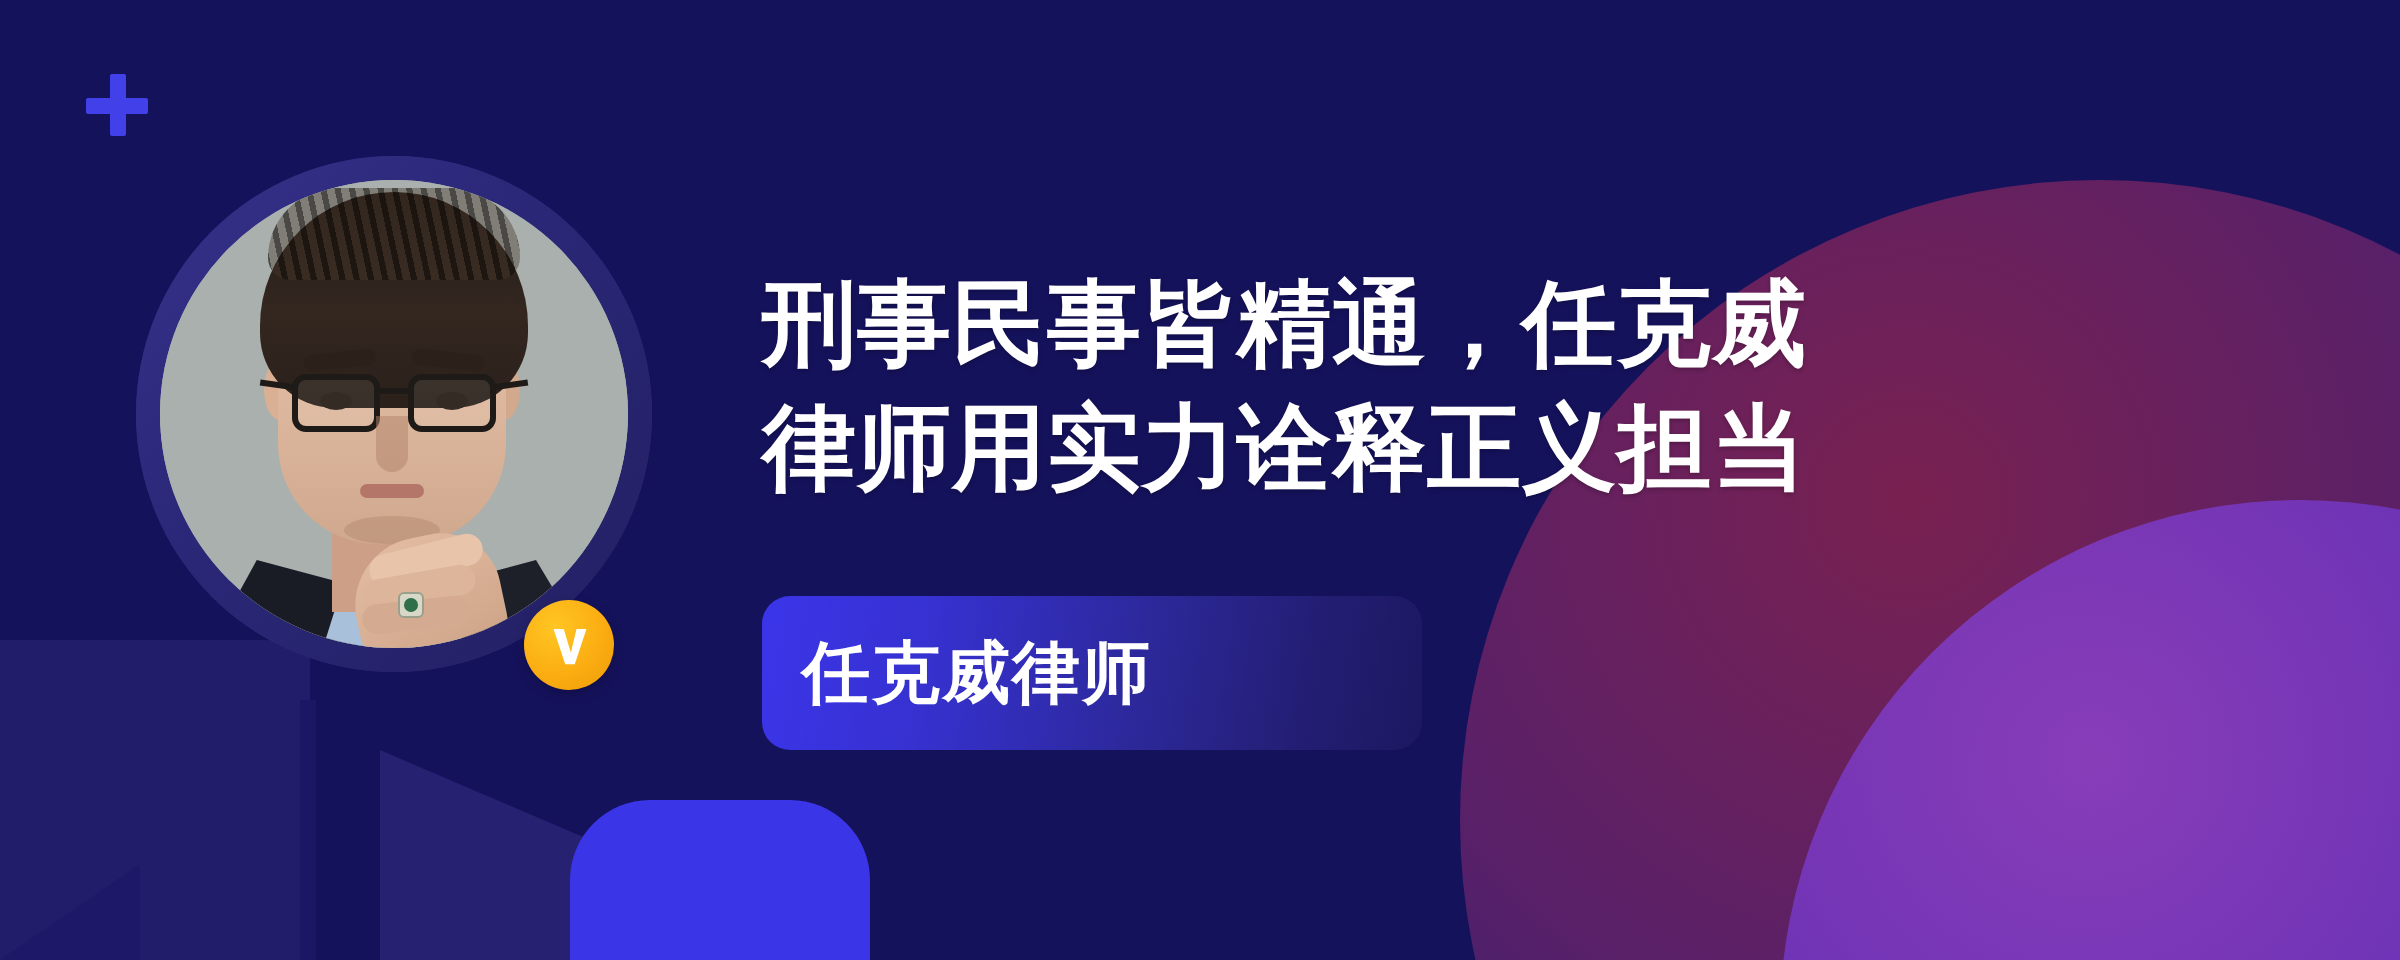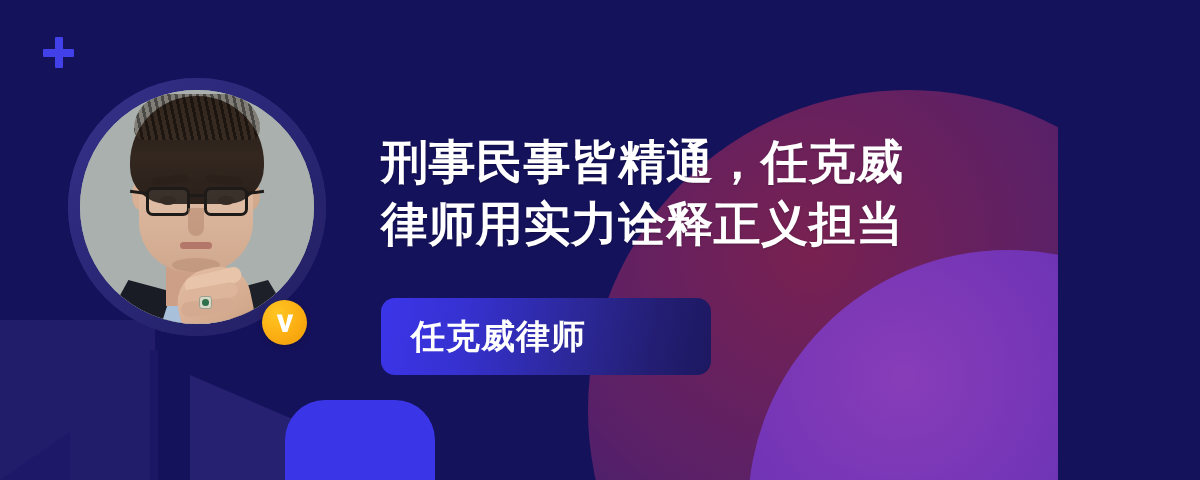--- a/index.html
+++ b/index.html
@@ -4,21 +4,21 @@
 <style>
   * { margin:0; padding:0; box-sizing:border-box; }
   html, body {
     width:1200px; height:480px;
     font-family:"Liberation Sans", "DejaVu Sans", sans-serif;
     background:#15125c;
     overflow:hidden;
   }
   #banner {
     position:relative;
-    width:1058px; height:480px;
+    width:1200px; height:480px;
     background:#15125c;
     overflow:hidden;
   }
 
   
   .deco { position:absolute; pointer-events:none; }
 
   
   #disc-magenta {
     right:-170px; bottom:-250px;
@@ -206,21 +206,21 @@
     left:381px; top:298px;
     width:330px; height:77px;
     border-radius:14px;
     background:linear-gradient(100deg,#3b35ea 0%, #3631cf 26%, #2c2899 58%, #231e73 82%, #1c1860 100%);
     display:flex; align-items:center;
   }
   #name-chip-label {
     color:#ffffff;
     font-size:34px;
     font-weight:bold;
-    padding-left:30px;
+    padding-left:20px;
     letter-spacing:1px;
   }
 </style>
 </head>
 <body>
 
 <div id="banner">
 
   <div class="deco" id="disc-magenta"></div>
   <div class="deco" id="disc-violet"></div>

